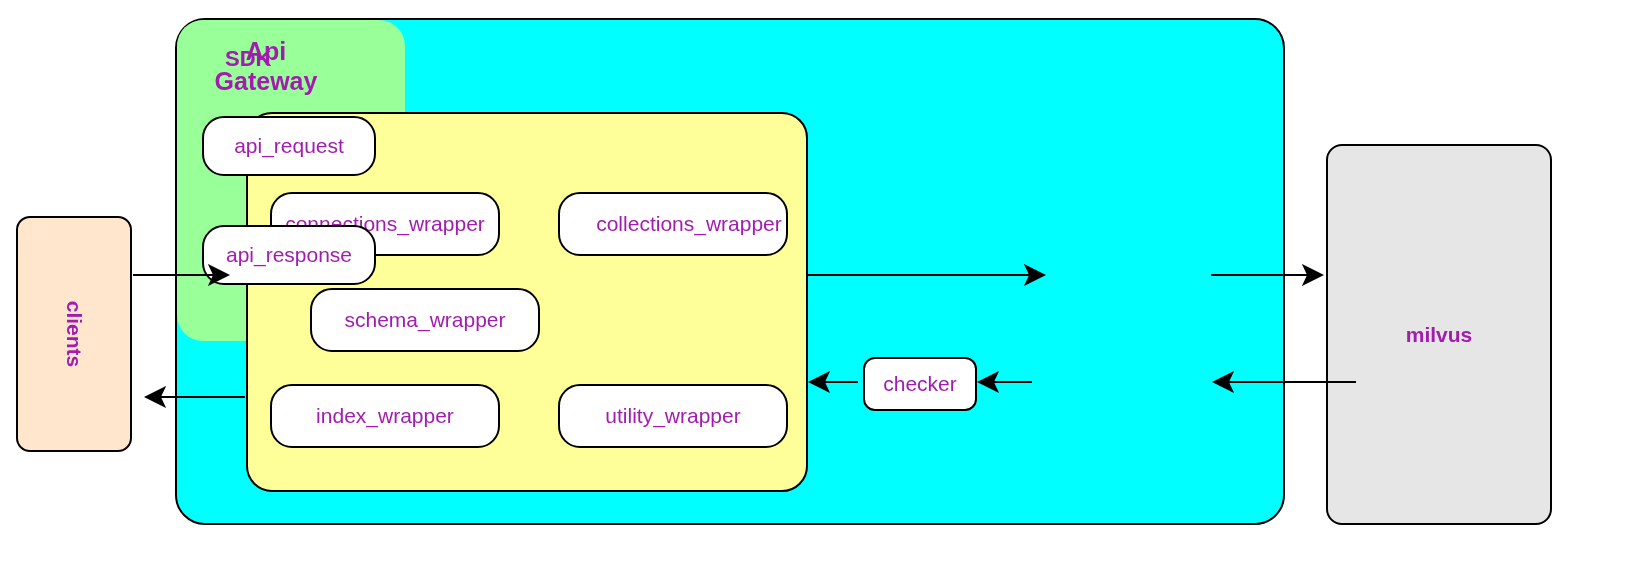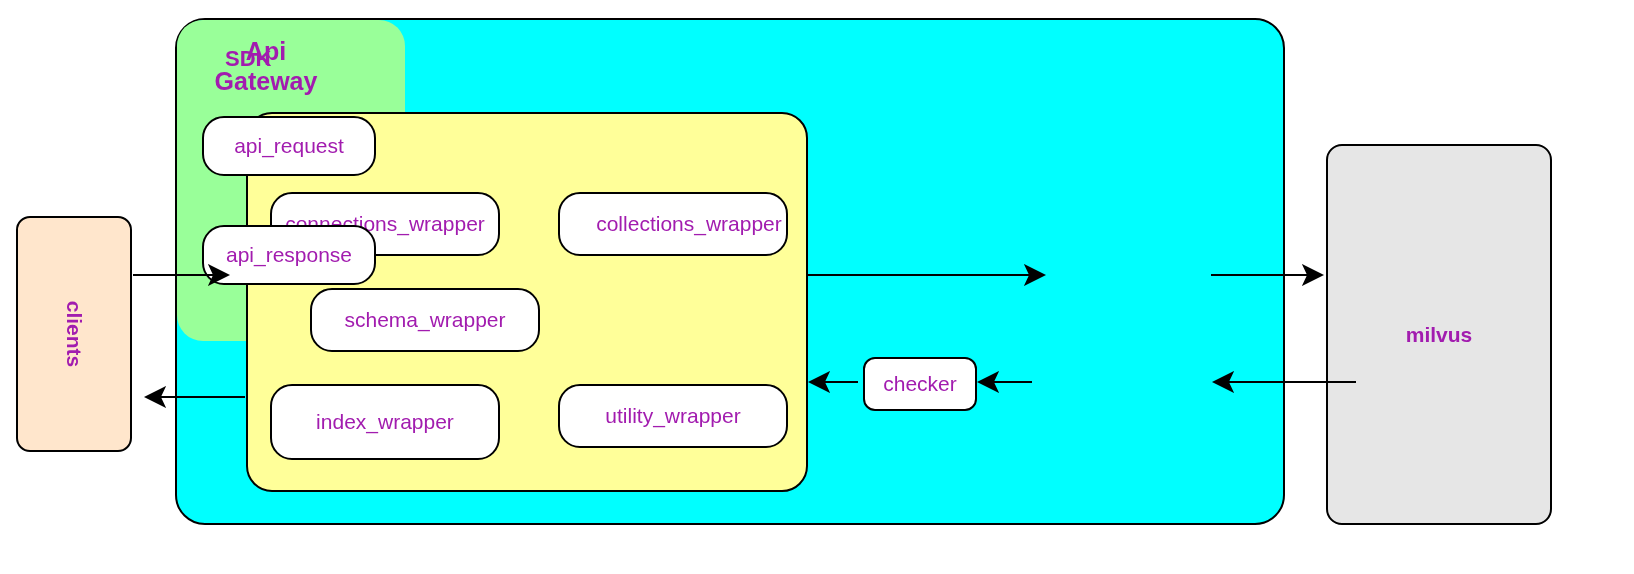--- a/index.html
+++ b/index.html
@@ -170,21 +170,21 @@
         <span>connections_wrapper</span>
       </div>
       <div class="box leaf" style="left:310px; top:78px; width:230px; height:64px;padding-left:32px;">
         <span>collections_wrapper</span>
       </div>
 
       <div class="box leaf" style="left:22px; top:174px; width:230px; height:64px;margin-left:40px;">
         <span>schema_wrapper</span>
       </div>
 
-      <div class="box leaf" style="left:22px; top:270px; width:230px; height:76px;">
+      <div class="box leaf" style="left:22px; top:270px; width:230px; height:64px;">
         <span>index_wrapper</span>
       </div>
       <div class="box leaf" style="left:310px; top:270px; width:230px; height:64px;">
         <span>utility_wrapper</span>
       </div>
     </div>
 
     <div class="box leaf checker-box" style="left:686px; top:337px;">
       <span>checker</span>
     </div>

